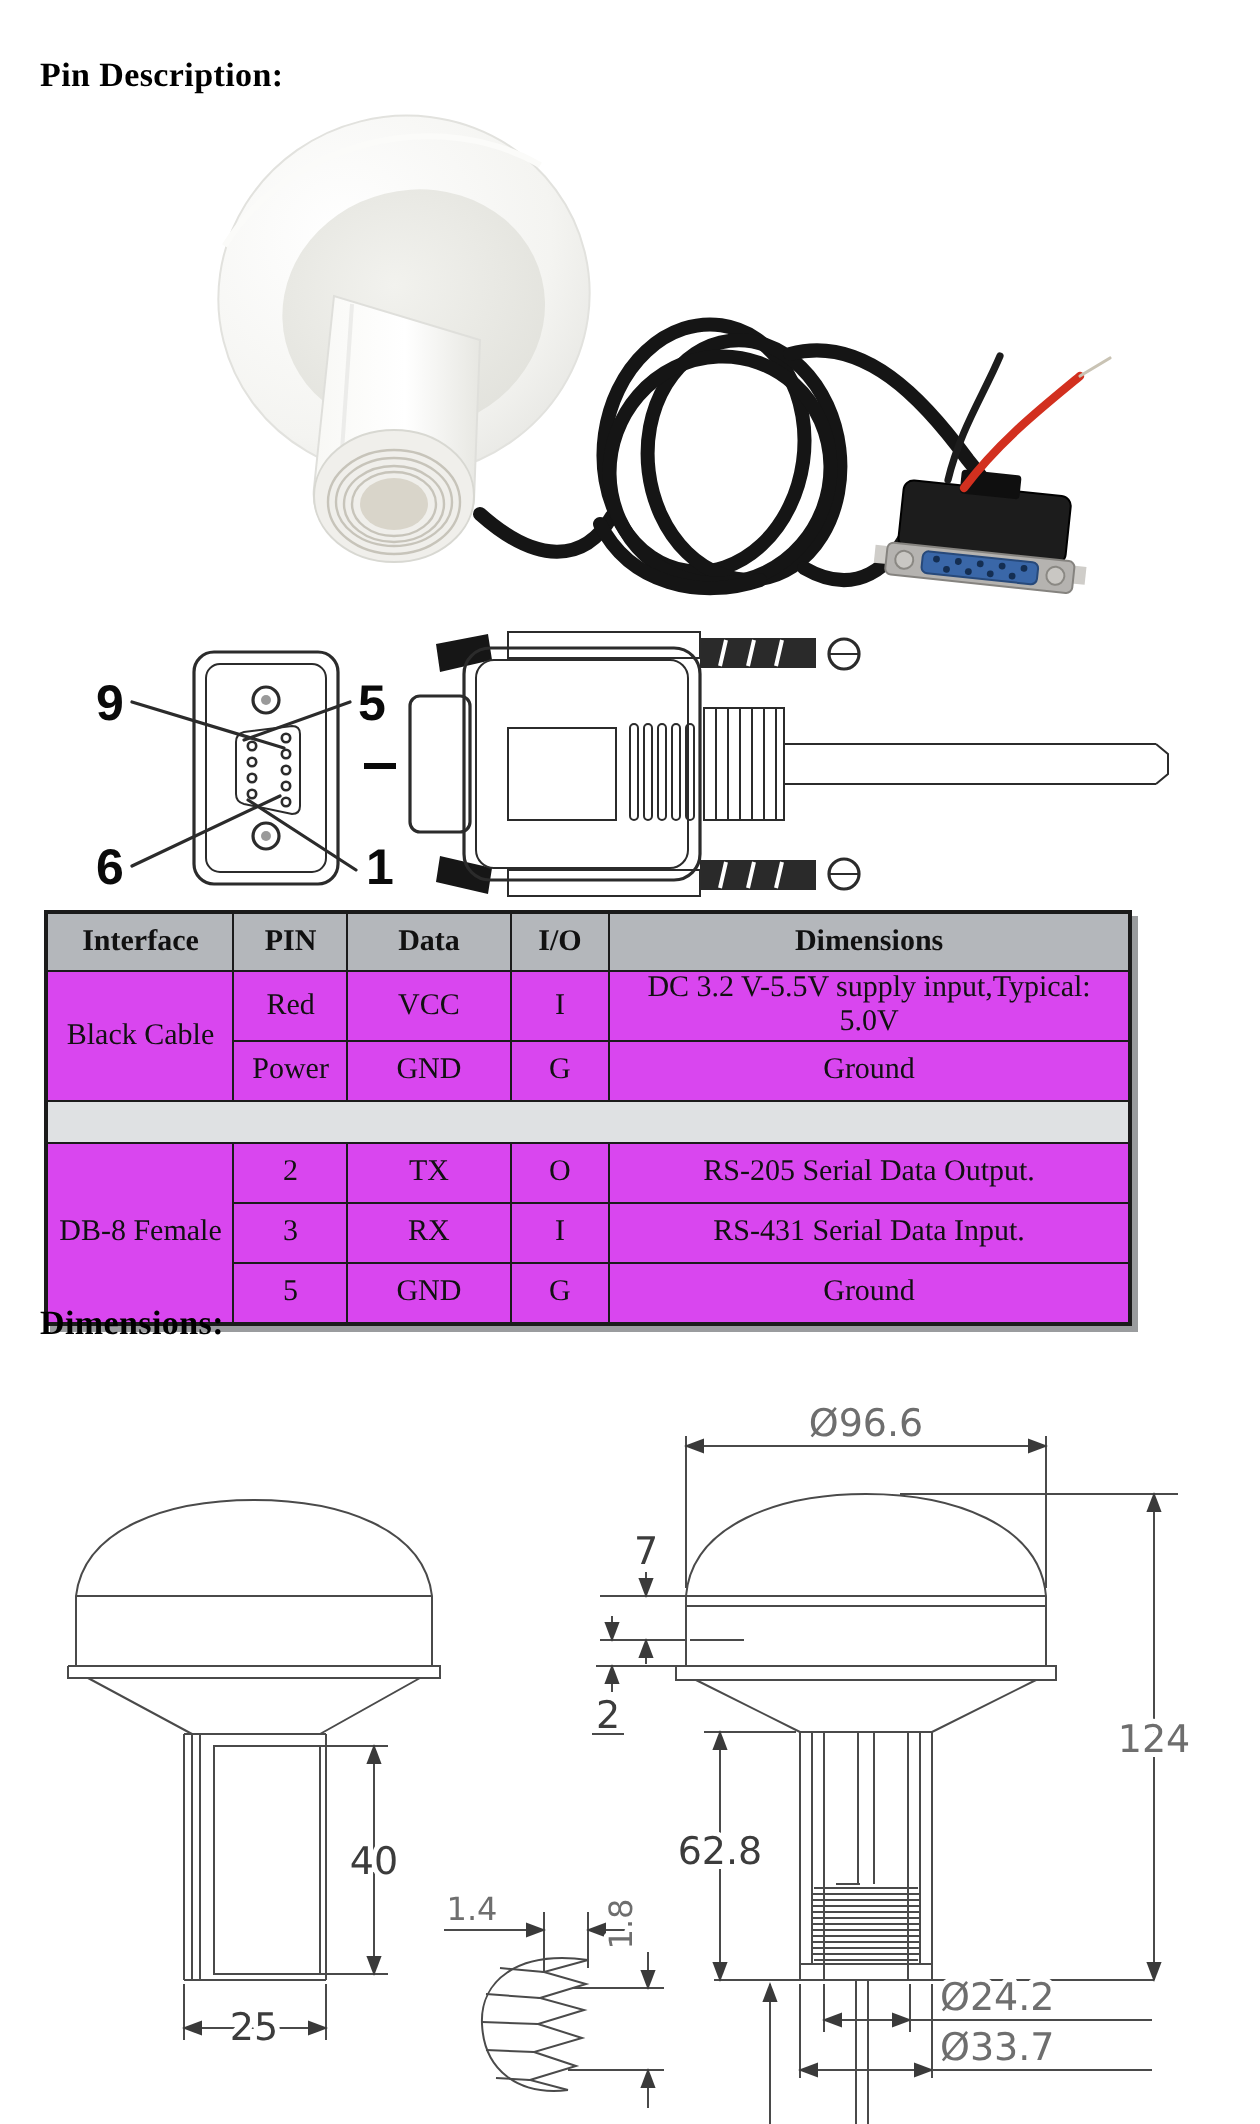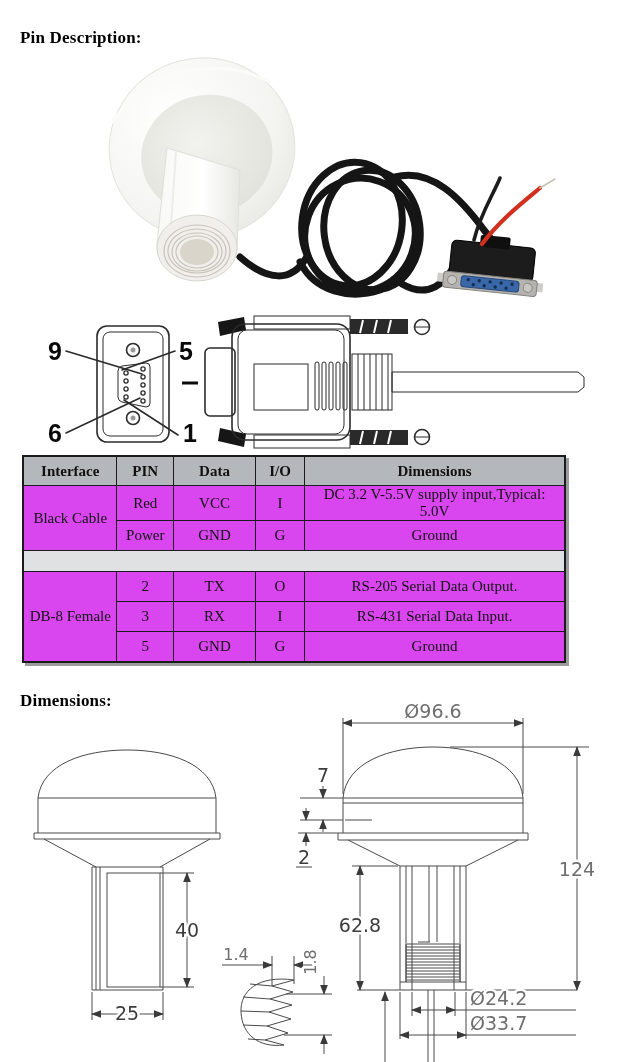--- a/index.html
+++ b/index.html
@@ -1,21 +1,21 @@
 <!DOCTYPE html>
 <html><head>
 <meta charset="utf-8">
 <style>
   html,body{margin:0;padding:0;background:#ffffff;}
   #page{position:relative;width:630px;height:1062px;background:#ffffff;overflow:hidden;
         font-family:"Liberation Serif", serif;color:#111;}
   .heading{position:absolute;left:20px;font-size:17px;font-weight:bold;color:#000;
            font-family:"Liberation Serif", serif;letter-spacing:0.2px;}
   #pin-heading{top:28px;}
-  #dim-heading{top:691px;}
+  #dim-heading{top:652px;}
 
   
   #pin-table{position:absolute;left:22px;top:455px;width:544px;border-collapse:collapse;
              border:2px solid #1b1b1b;box-shadow:3px 3px 0 #9a9c9e;
              font-family:"Liberation Serif", serif;}
   #pin-table th,#pin-table td{border:1px solid #1b1b1b;text-align:center;vertical-align:middle;
              font-size:15px;padding:0 4px;background:#d946ef;}
   #pin-table th{background:#b4b7bb;font-weight:bold;height:28px;}
   #pin-table td{height:29px;font-weight:normal;}
   #pin-table tr.spacer td{height:20px;background:#dfe1e3;}

